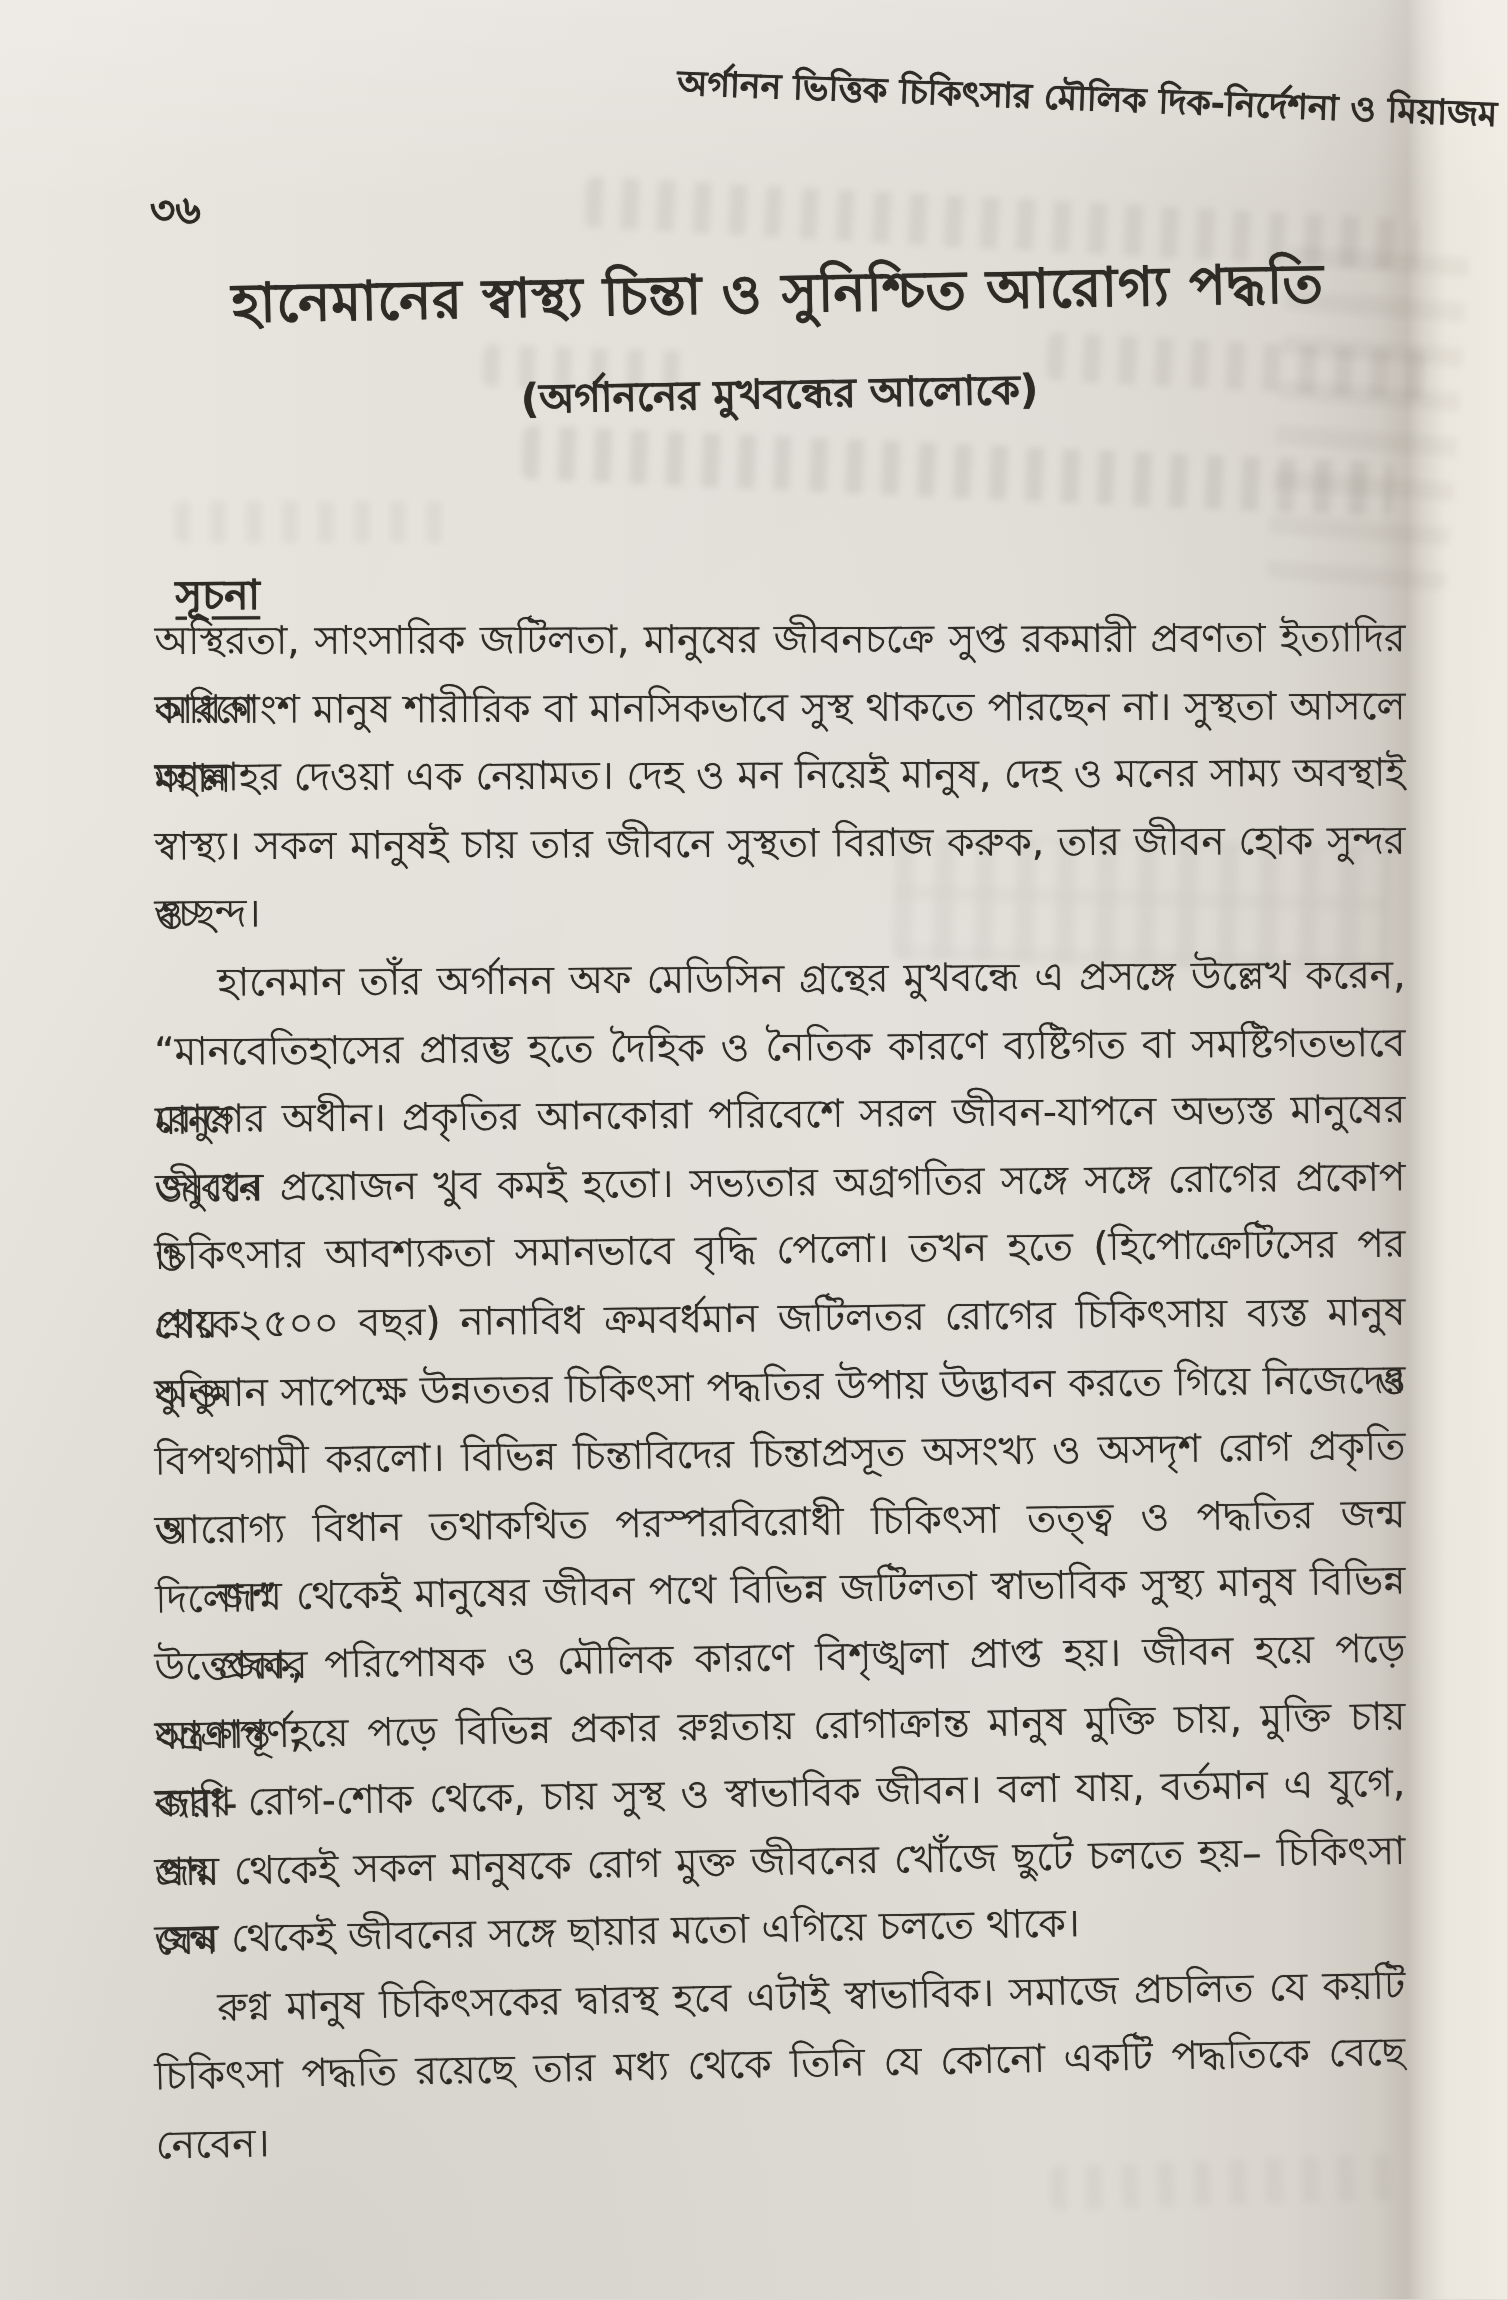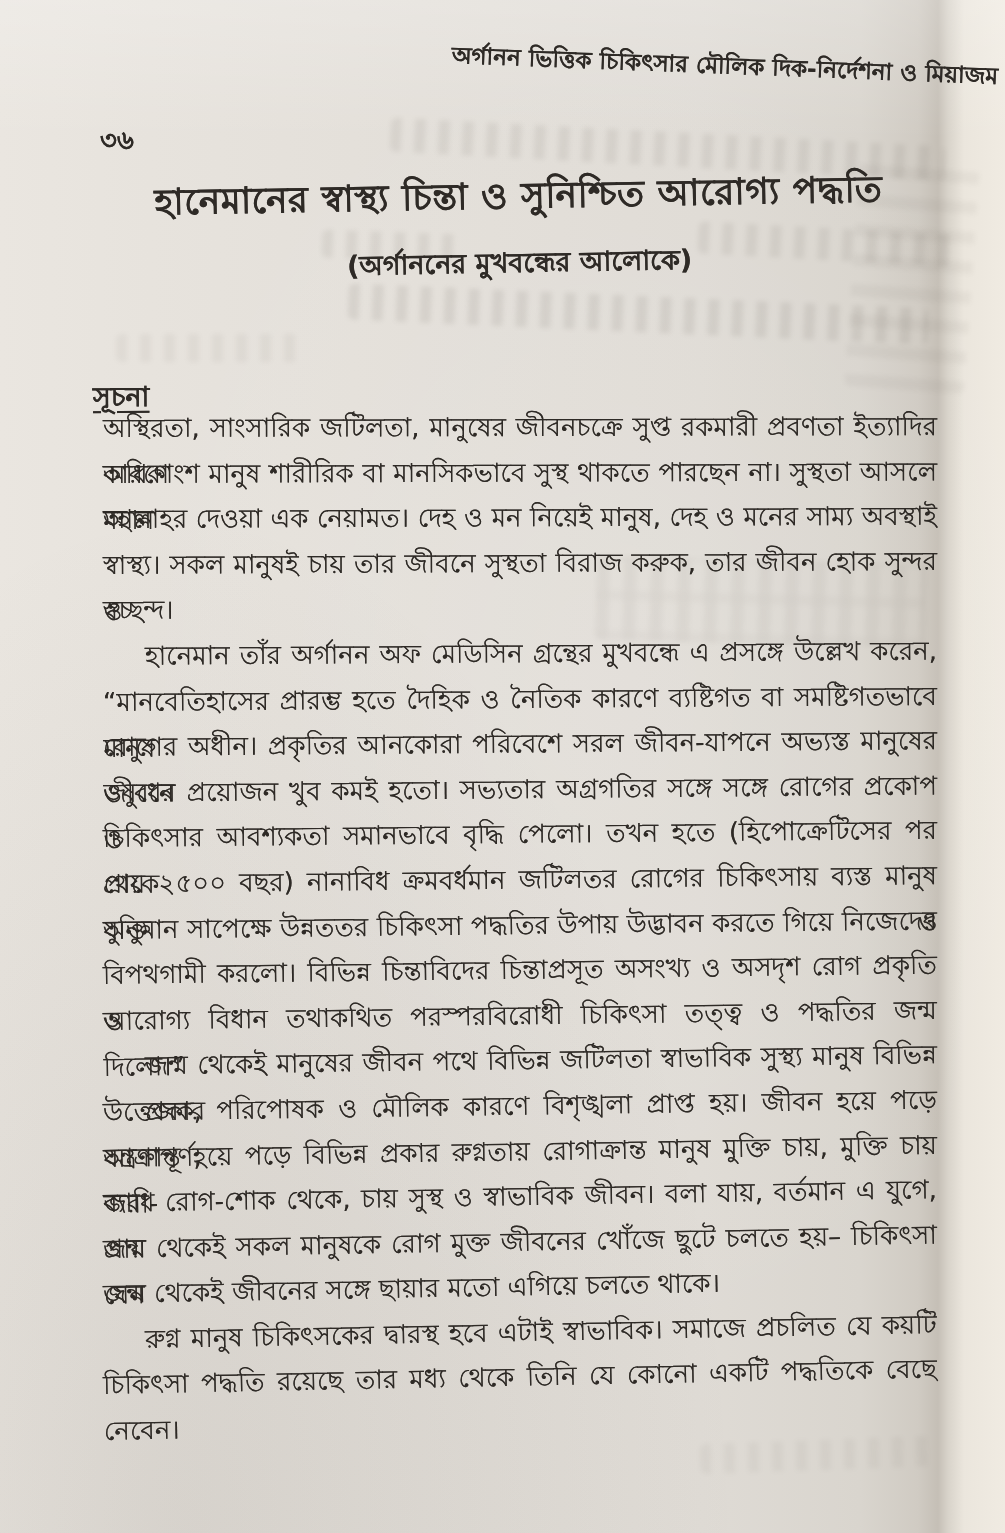--- a/index.html
+++ b/index.html
@@ -61,21 +61,21 @@
     font-weight: 700;
     letter-spacing: 0.5px;
   }
   .page-subtitle {
     margin-top: 14px;
     font-size: 27px;
     font-weight: 700;
   }
   .section-heading {
     position: absolute;
-    left: 93px;
+    left: 117px;
     top: 376px;
     font-size: 27px;
     font-weight: 600;
     text-decoration: underline;
     text-underline-offset: 5px;
     text-decoration-thickness: 2px;
     transform: rotate(-0.3deg);
   }
   .body-text {
     position: absolute;

